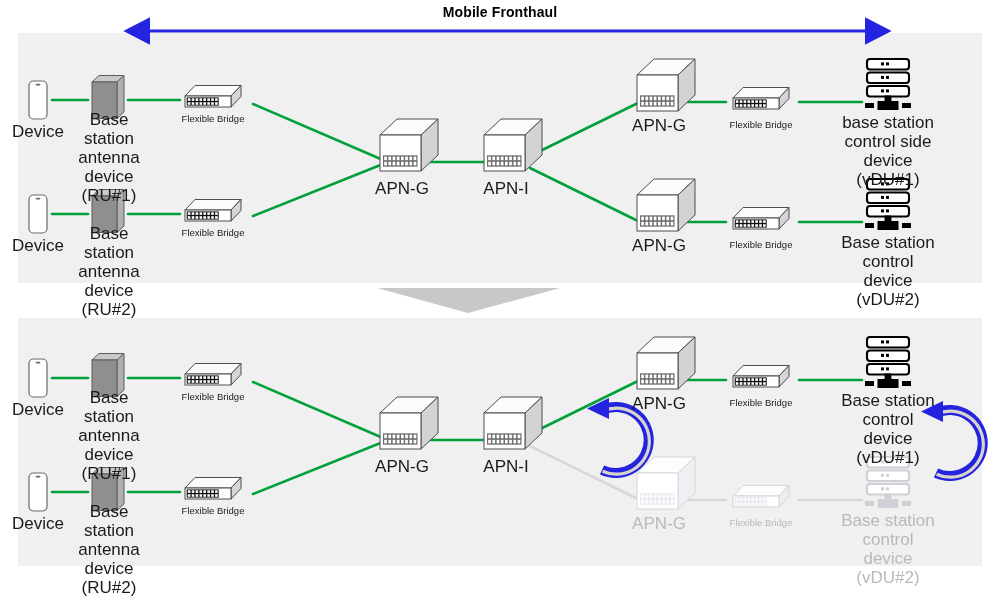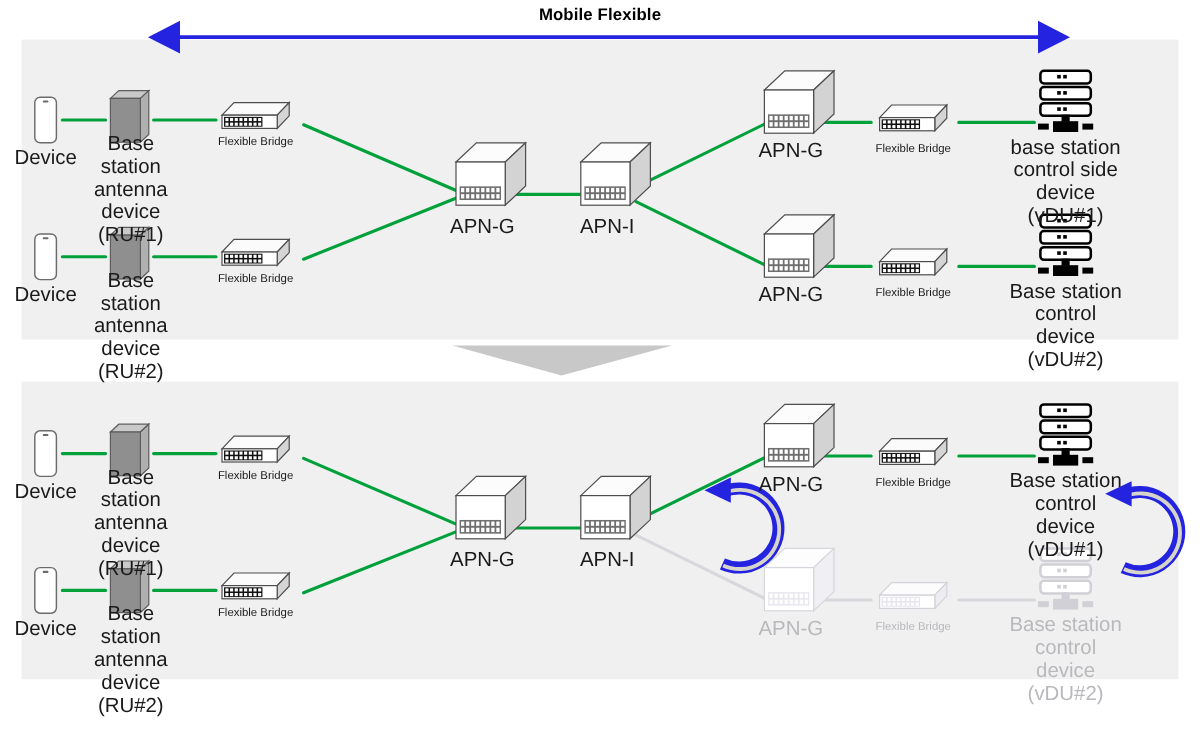--- a/index.html
+++ b/index.html
@@ -28,21 +28,21 @@
   }
   .lbl.sm{font-size:9.5px;}
   .lbl.md{font-size:17px;}
   .lbl.faded{color:#b9b9bd;}
 </style>
 </head>
 <body>
 
 <div id="stage">
 
-  <div class="hdr-title">Mobile Flexible</div>
+  <div class="hdr-title">Mobile Fronthaul</div>
 
   <svg width="1000" height="610" viewBox="0 0 1000 610">
     <defs>
       <marker id="ar-l" markerWidth="9" markerHeight="9" refX="8" refY="4.5" orient="auto">
         <path d="M9,0.2 L0.6,4.5 L9,8.8 Z" fill="#2323e0"></path>
       </marker>
       <marker id="ar-r" markerWidth="9" markerHeight="9" refX="1" refY="4.5" orient="auto">
         <path d="M0,0.2 L8.4,4.5 L0,8.8 Z" fill="#2323e0"></path>
       </marker>
 

